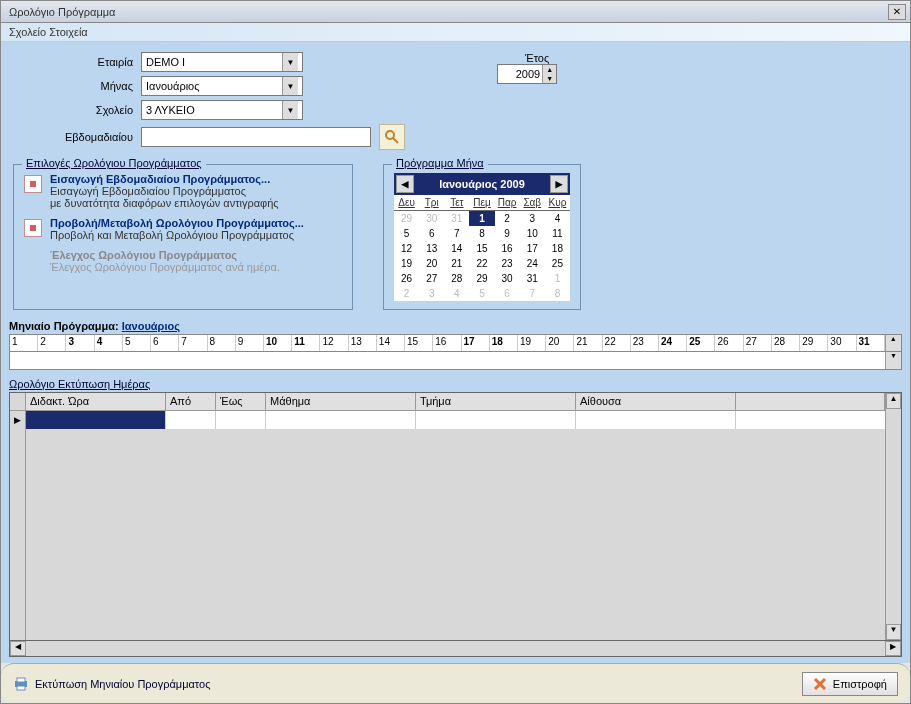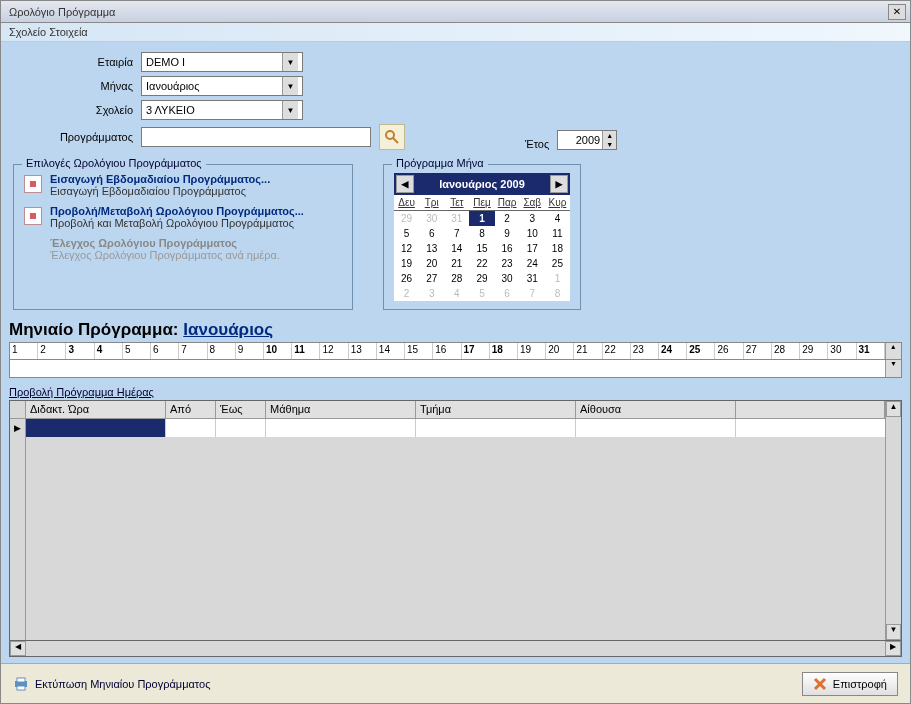--- a/index.html
+++ b/index.html
@@ -18,39 +18,39 @@
 .dd-btn { width: 16px; height: 18px; background: #ddd; border-left: 1px solid #999; display: flex; align-items: center; justify-content: center; font-size: 8px; }
 .year-row { display: flex; align-items: center; }
 .year-label { margin-left: 120px; margin-right: 8px; }
 .year-input { width: 60px; height: 20px; border: 1px solid #7a7a7a; background: #fff; display: flex; align-items: center; justify-content: flex-end; padding-right: 16px; position: relative; }
 .spin { position: absolute; right: 0; top: 0; bottom: 0; width: 14px; display: flex; flex-direction: column; }
 .spin div { flex:1; background:#ddd; border-left:1px solid #999; display:flex; align-items:center; justify-content:center; font-size:7px; }
 .search-btn { width: 26px; height: 26px; background: #f5f0d8; border: 1px solid #c0b890; margin-left: 8px; display: flex; align-items: center; justify-content: center; cursor: pointer; }
 .search-btn svg { width: 16px; height: 16px; }
 .mid-row { display: flex; padding: 0 12px 8px 12px; gap: 30px; }
 .fieldset { border: 1px solid #7090b0; padding: 8px 10px; position: relative; margin-top: 6px; }
-.fieldset .legend { position: absolute; top: -8px; left: 8px; background: #bcd6f0; padding: 0 4px; font-size: 11px; color: #003; }
+.fieldset .legend { position: absolute; top: -8px; left: 8px; background: #bcd6f0; padding: 0 4px; font-size: 11px; color: #003; text-decoration: underline; }
 .options-box { width: 340px; }
 .opt-item { display: flex; align-items: flex-start; margin-bottom: 8px; gap: 8px; }
 .opt-icon { width: 18px; height: 18px; border: 1px solid #c09090; background: #fff; margin-top: 2px; flex-shrink:0; display:flex; align-items:center; justify-content:center; }
 .opt-icon .dot { width:6px; height:6px; background:#d06060; }
 .opt-title { color: #002a80; font-weight: bold; font-size: 11px; cursor: pointer; }
 .opt-title.disabled { color: #888; cursor: default; }
 .opt-desc { color: #333; font-size: 11px; }
 .opt-desc.disabled { color: #999; }
 .cal-box { width: 198px; }
 .cal-header { background: #1a2a6c; color: #fff; height: 22px; display: flex; align-items: center; justify-content: space-between; padding: 0 2px; font-weight: bold; }
 .cal-nav { width: 18px; height: 18px; background: #ddd; color:#000; display: flex; align-items:center; justify-content:center; font-size: 9px; cursor:pointer; border:1px solid #999;}
 .cal-table { width: 100%; border-collapse: collapse; background: #fff; font-size: 10px; }
 .cal-table th { background: #fff; border-bottom: 1px solid #666; padding: 2px; font-weight: normal; text-decoration: underline; color:#333;}
 .cal-table td { text-align: center; padding: 2px 0; width: 14.2%; cursor:pointer;}
 .cal-table td.other { color: #bbb; }
 .cal-table td.sel { background: #1a2a6c; color: #fff; font-weight:bold;}
 .monthly-row { padding: 2px 8px 2px 8px; }
-.monthly-title { font-size: 17px; padding-bottom: 2px; }
+.monthly-title { font-size: 11px; padding-bottom: 2px; }
 .monthly-title a { color: #002a80; text-decoration: underline; font-weight: bold; cursor:pointer; }
 .day-strip { display: flex; border: 1px solid #888; background: #fff; height: 18px; position: relative; }
 .day-strip .dcell { flex: 1; border-right: 1px solid #ccc; text-align: left; padding: 1px 2px; font-size: 10px; cursor:pointer; white-space:nowrap; overflow:hidden;}
 .day-strip .dcell.bold { font-weight: bold; }
 .day-strip .vscroll { width: 16px; background: #ddd; border-left:1px solid #999; display:flex; flex-direction:column;}
 .day-strip .vscroll div { flex:1; text-align:center; font-size:7px; cursor:pointer;}
 .blank-strip { height: 18px; border:1px solid #888; border-top:none; background:#fff; display:flex;}
 .blank-strip .fill{flex:1;}
 .blank-strip .vscroll { width: 16px; background: #ddd; border-left:1px solid #999; display:flex; flex-direction:column;}
 .blank-strip .vscroll div { flex:1; text-align:center; font-size:7px; cursor:pointer;}
@@ -64,41 +64,41 @@
 .grid-data { display:flex; height:18px; background:#fff;}
 .grid-data .gd { border-right:1px solid #ccc; }
 .grid-data .gd.sel { background:#1a2a6c; }
 .grid-body-fill { flex:1; background:#d8d8d8; }
 .grid-right { width:16px; background:#d8d8d8; border-left:1px solid #999; display:flex; flex-direction:column; }
 .grid-right .sbtn { height:16px; text-align:center; font-size:8px; background:#e0e0e0; border:1px solid #999; cursor:pointer;}
 .grid-right .strack { flex:1; }
 .grid-bottom { height:16px; margin:0 8px; background:#d8d8d8; border:1px solid #666; border-top:none; display:flex;}
 .grid-bottom .sbtn{width:16px; text-align:center; font-size:8px; background:#e0e0e0; border:1px solid #999; cursor:pointer;}
 .grid-bottom .strack{flex:1;}
-.footer { height: 40px; background: #ece9d8; border-top:1px solid #aaa; display:flex; align-items:center; justify-content:space-between; padding: 0 12px;}
+.footer { height: 40px; background: #ece9d8; border-top:1px solid #aaa; display:flex; align-items:center; justify-content:space-between; padding: 0 12px; border-radius: 13px;}
 .footer-left { display:flex; align-items:center; gap:6px; color:#003; cursor:pointer;}
 .footer-left svg { width:16px; height:16px; }
 .btn { height: 24px; padding: 0 10px; background: linear-gradient(#fefefe,#e0e0e0); border:1px solid #888; display:flex; align-items:center; gap:6px; cursor:pointer; font-size:11px;}
 .btn svg { width:14px; height:14px; }
 </style>
 </head>
 <body>
 
 <div class="window">
   <div class="titlebar">
     <span class="title">Ωρολόγιο Πρόγραμμα</span>
     <div class="close-btn">✕</div>
   </div>
 
   <div class="section-header">Σχολείο Στοιχεία</div>
 
   <div class="content">
 
     <div class="form-area">
-      <div style="display:flex; align-items:flex-end;">
+      <div style="display:flex; align-items:flex-start;">
         <div>
           <div class="form-row">
             <label>Εταιρία</label>
             <div class="dd">
               <span>DEMO I</span>
               <div class="dd-btn">▼</div>
             </div>
           </div>
           <div class="form-row">
             <label>Μήνας</label>
@@ -108,31 +108,31 @@
             </div>
           </div>
           <div class="form-row">
             <label>Σχολείο</label>
             <div class="dd">
               <span>3 ΛΥΚΕΙΟ</span>
               <div class="dd-btn">▼</div>
             </div>
           </div>
           <div class="form-row">
-            <label>Προγράμματος</label>
+            <label>Εβδομαδιαίου</label>
             <input type="text" style="width: 230px;" value="">
             <div class="search-btn">
               <svg viewBox="0 0 16 16">
                   <circle cx="6" cy="6" r="4" fill="none" stroke="#c08030" stroke-width="2"></circle>
                   <line x1="9" y1="9" x2="14" y2="14" stroke="#c08030" stroke-width="2"></line>
                 </svg>
             </div>
           </div>
         </div>
-        <div class="year-row" style="height:48px; align-items:flex-end; padding-bottom:4px;">
+        <div class="year-row" style="height:48px; align-items:flex-end; padding-bottom:4px;flex-direction:column;">
           <span class="year-label">Έτος</span>
           <div class="year-input">
             <span>2009</span>
             <div class="spin">
               <div>▲</div>
               <div>▼</div>
             </div>
           </div>
         </div>
       </div>
@@ -141,20 +141,21 @@
     <div class="mid-row">
       <div class="fieldset options-box">
         <div class="legend">Επιλογές Ωρολόγιου Προγράμματος</div>
         <div class="opt-item">
           <div class="opt-icon">
               <div class="dot"></div>
             </div>
           <div>
             <div class="opt-title">Εισαγωγή Εβδομαδιαίου Προγράμματος...</div>
             <div class="opt-desc">Εισαγωγή Εβδομαδιαίου Προγράμματος</div>
+            <div class="opt-desc">με δυνατότητα διαφόρων επιλογών αντιγραφής</div>
           </div>
         </div>
         <div class="opt-item">
           <div class="opt-icon">
               <div class="dot"></div>
             </div>
           <div>
             <div class="opt-title">Προβολή/Μεταβολή Ωρολόγιου Προγράμματος...</div>
             <div class="opt-desc">Προβολή και Μεταβολή Ωρολόγιου Προγράμματος</div>
           </div>
@@ -289,21 +290,21 @@
           </div>
         </div>
       <div class="blank-strip">
         <div class="fill"></div>
         <div class="vscroll">
             <div>▼</div>
           </div>
       </div>
     </div>
 
-    <div class="day-sched-label">Προβολή Πρόγραμμα Ημέρας</div>
+    <div class="day-sched-label">Ωρολόγιο Εκτύπωση Ημέρας</div>
 
     <div class="grid-wrap">
       <div class="grid-left">
         <div style="height:18px; border-bottom:1px solid #999;"></div>
         <div class="row-marker">▶</div>
       </div>
       <div class="grid-main">
         <div class="grid-head">
           <div class="gh" style="width:140px">Διδακτ. Ώρα</div>
           <div class="gh" style="width:50px">Από</div>

